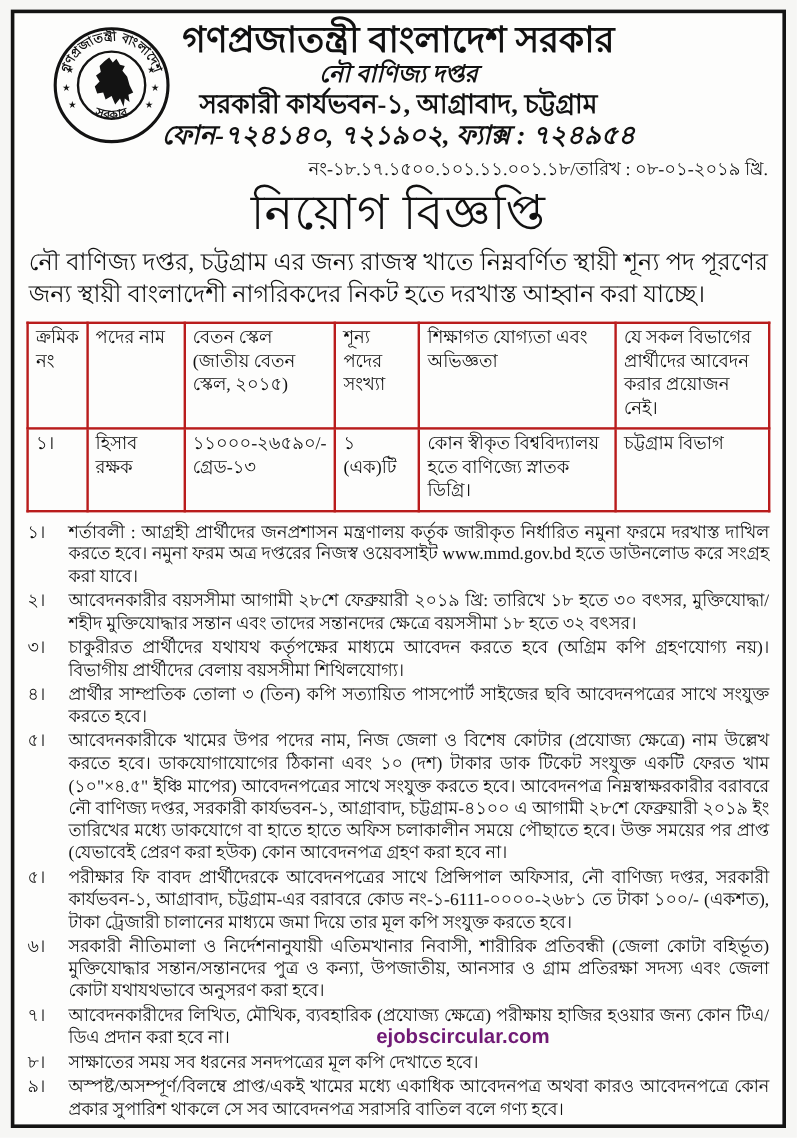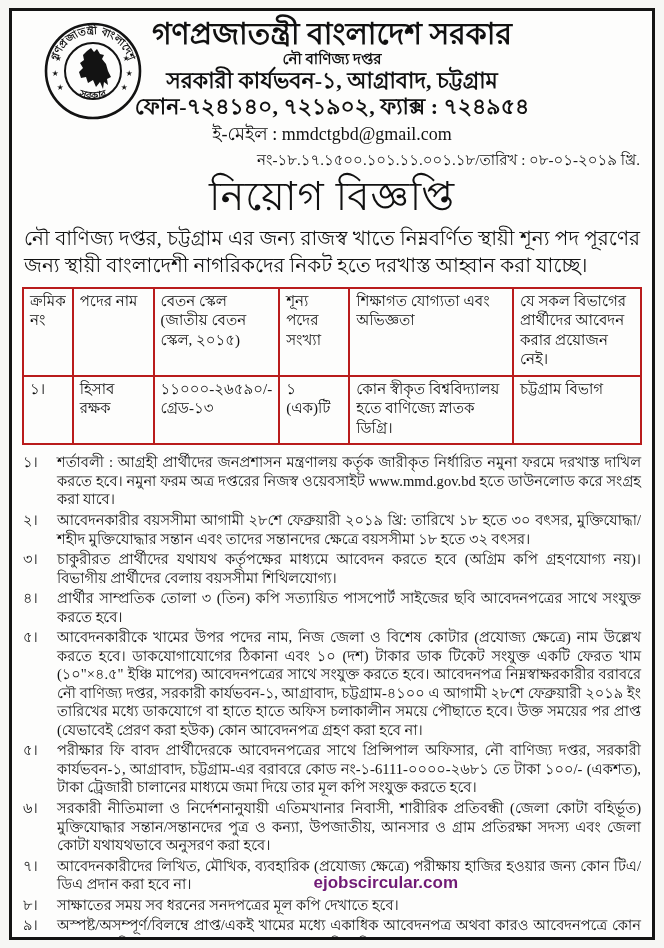--- a/index.html
+++ b/index.html
@@ -18,23 +18,23 @@
     padding: 6px 10px 4px 10px;
     overflow: hidden;
   }
   
   .header { position: relative; text-align: center; }
   .emblem {
     position: absolute; left: 20px; top: 4px;
     width: 102px; height: 100px;
   }
   .org-govt  { font-size: 30px; font-weight: bold; line-height: 1.12; }
-  .org-dept  { font-size: 15px; font-weight: bold; line-height: 1.15; }
+  .org-dept  { font-size: 20px; font-weight: bold; line-height: 1.15; font-style: italic; }
   .org-addr  { font-size: 22px; font-weight: bold; line-height: 1.2; }
-  .org-phone { font-size: 22px; font-weight: bold; line-height: 1.2; }
+  .org-phone { font-size: 22px; font-weight: bold; line-height: 1.2; font-style: italic; }
   .org-email { font-size: 18px; line-height: 1.25; margin-top: 2px; }
   
   .memo-row {
     display: flex; justify-content: flex-end;
     font-size: 15px; margin-top: 3px; padding: 0 2px;
   }
   
   .notice-title {
     text-align: center; font-size: 40px; font-weight: normal;
     line-height: 1.1; margin: 2px 0 6px 0; letter-spacing: 1px;
@@ -94,21 +94,20 @@
         <text x="83" y="55" font-size="8" fill="#131313">★</text>
         <text x="78" y="69" font-size="8" fill="#131313">★</text>
 
         <path d="M 44,30 l 4,-3 3,4 3,-3 3,5 4,1 -2,4 4,5 2,7 3,6 -4,2 1,6 -4,-3 -1,7 -3,-7 -4,5 -3,-7 -5,3 -2,-6 -5,1 -2,-6 4,-4 -3,-5 4,-3 -1,-5 z" fill="#131313"></path>
       </svg>
     </div>
     <div class="org-govt">গণপ্রজাতন্ত্রী বাংলাদেশ সরকার</div>
     <div class="org-dept">নৌ বাণিজ্য দপ্তর</div>
     <div class="org-addr">সরকারী কার্যভবন-১, আগ্রাবাদ, চট্টগ্রাম</div>
     <div class="org-phone">ফোন-৭২৪১৪০, ৭২১৯০২, ফ্যাক্স : ৭২৪৯৫৪</div>
-    <div class="org-email">ই-মেইল : mmdctgbd@gmail.com</div>
   </div>
 
   <div class="memo-row">
     <span>নং-১৮.১৭.১৫০০.১০১.১১.০০১.১৮/</span>
     <span>তারিখ : ০৮-০১-২০১৯ খ্রি.</span>
   </div>
 
   <div class="notice-title">নিয়োগ বিজ্ঞপ্তি</div>
 
   <div class="intro">নৌ বাণিজ্য দপ্তর, চট্টগ্রাম এর জন্য রাজস্ব খাতে নিম্নবর্ণিত স্থায়ী শূন্য পদ পূরণের জন্য স্থায়ী বাংলাদেশী নাগরিকদের নিকট হতে দরখাস্ত আহ্বান করা যাচ্ছে।</div>

